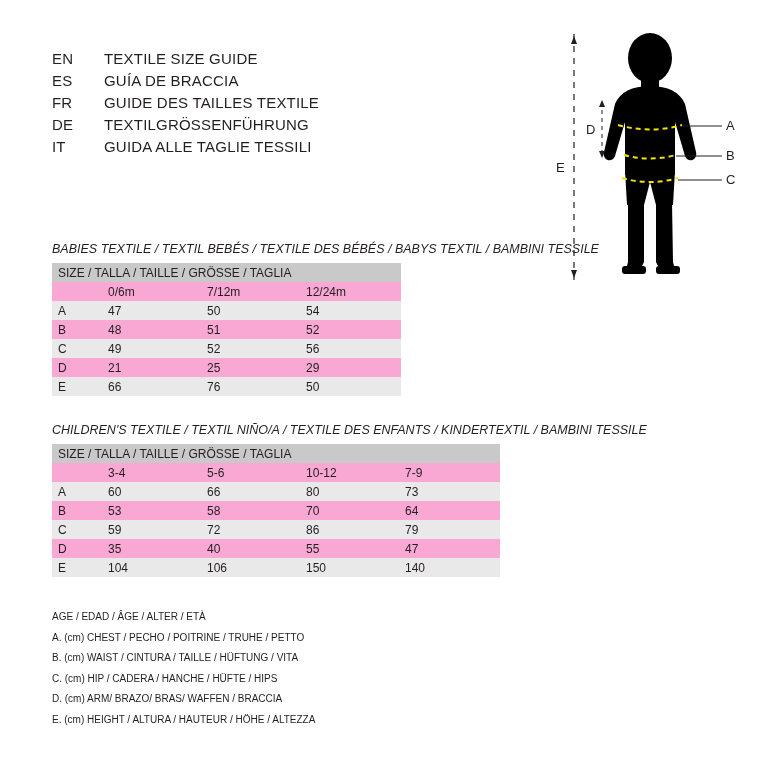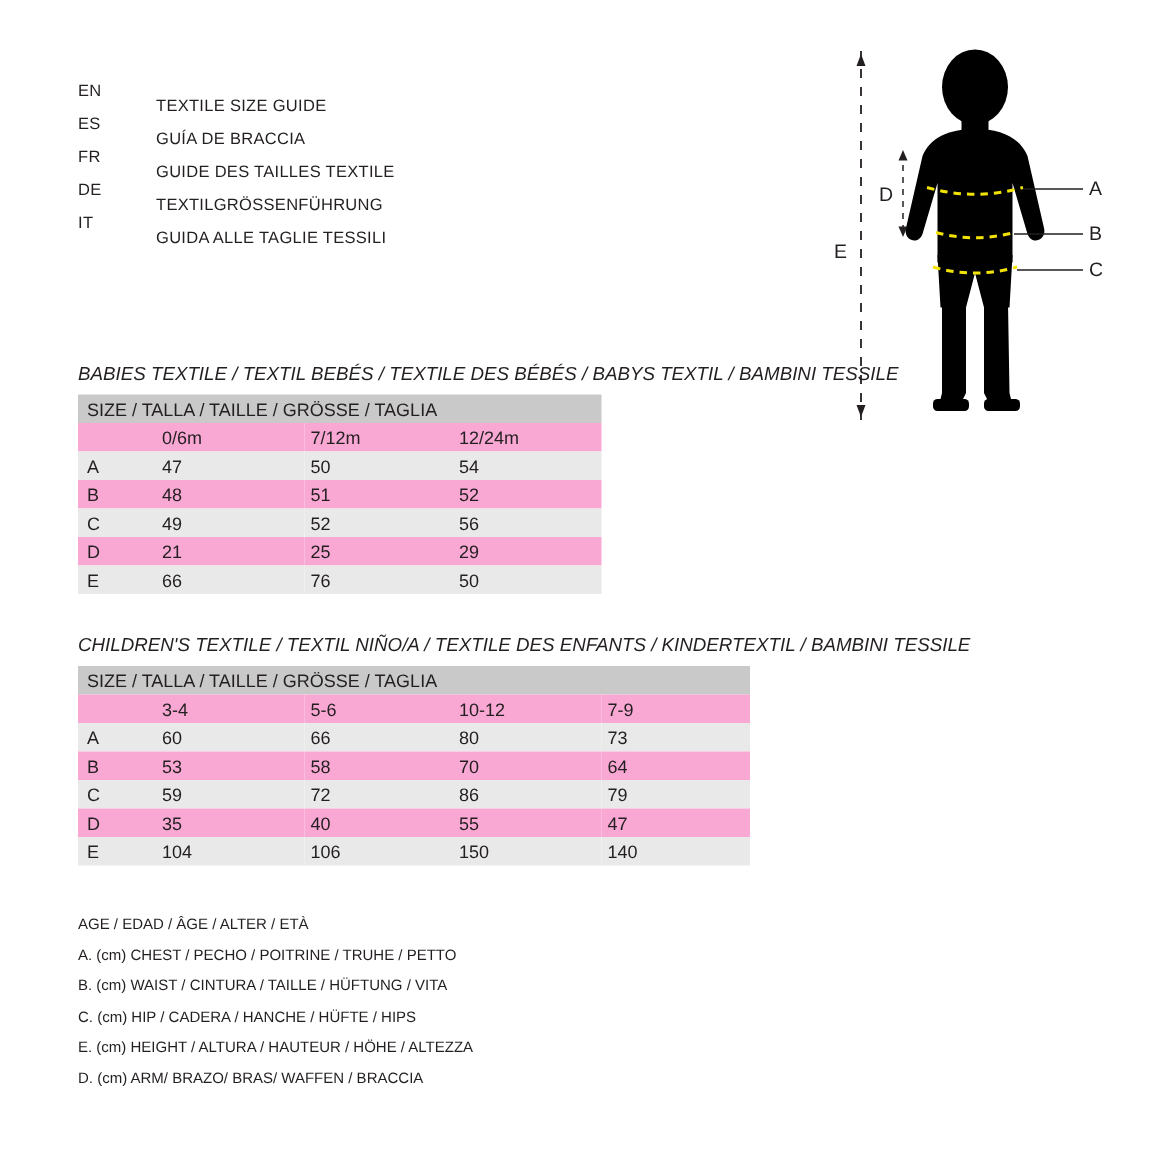--- a/index.html
+++ b/index.html
@@ -22,32 +22,31 @@
 
   
   .titles {
     position: absolute;
     left: 52px;
     top: 50px;
     width: 420px;
   }
   .title-row {
     display: flex;
-    align-items: center;
+    align-items: flex-start;
     height: 22px;
-    font-size: 11px;
+    font-size: 15px;
     letter-spacing: .2px;
   }
   .title-lang {
     width: 52px;
     flex: 0 0 52px;
   }
   .title-text {
     white-space: nowrap;
-    margin-top: 20px;
   }
 
   
   .figure {
     position: absolute;
     left: 540px;
     top: 30px;
     width: 215px;
     height: 262px;
   }
@@ -284,17 +283,17 @@
       </tr>
     </tbody>
       </table>
   </div>
 
   <div class="legend">
     <div>AGE / EDAD / ÂGE / ALTER / ETÀ</div>
     <div>A. (cm) CHEST / PECHO / POITRINE / TRUHE / PETTO</div>
     <div>B. (cm) WAIST / CINTURA / TAILLE / HÜFTUNG / VITA</div>
     <div>C. (cm) HIP / CADERA / HANCHE / HÜFTE / HIPS</div>
+    <div>D. (cm) ARM/ BRAZO/ BRAS/ WAFFEN / BRACCIA</div>
     <div>E. (cm) HEIGHT / ALTURA / HAUTEUR / HÖHE / ALTEZZA</div>
-    <div>D. (cm) ARM/ BRAZO/ BRAS/ WAFFEN / BRACCIA</div>
   </div>
 
 </div>
 
 </body></html>

